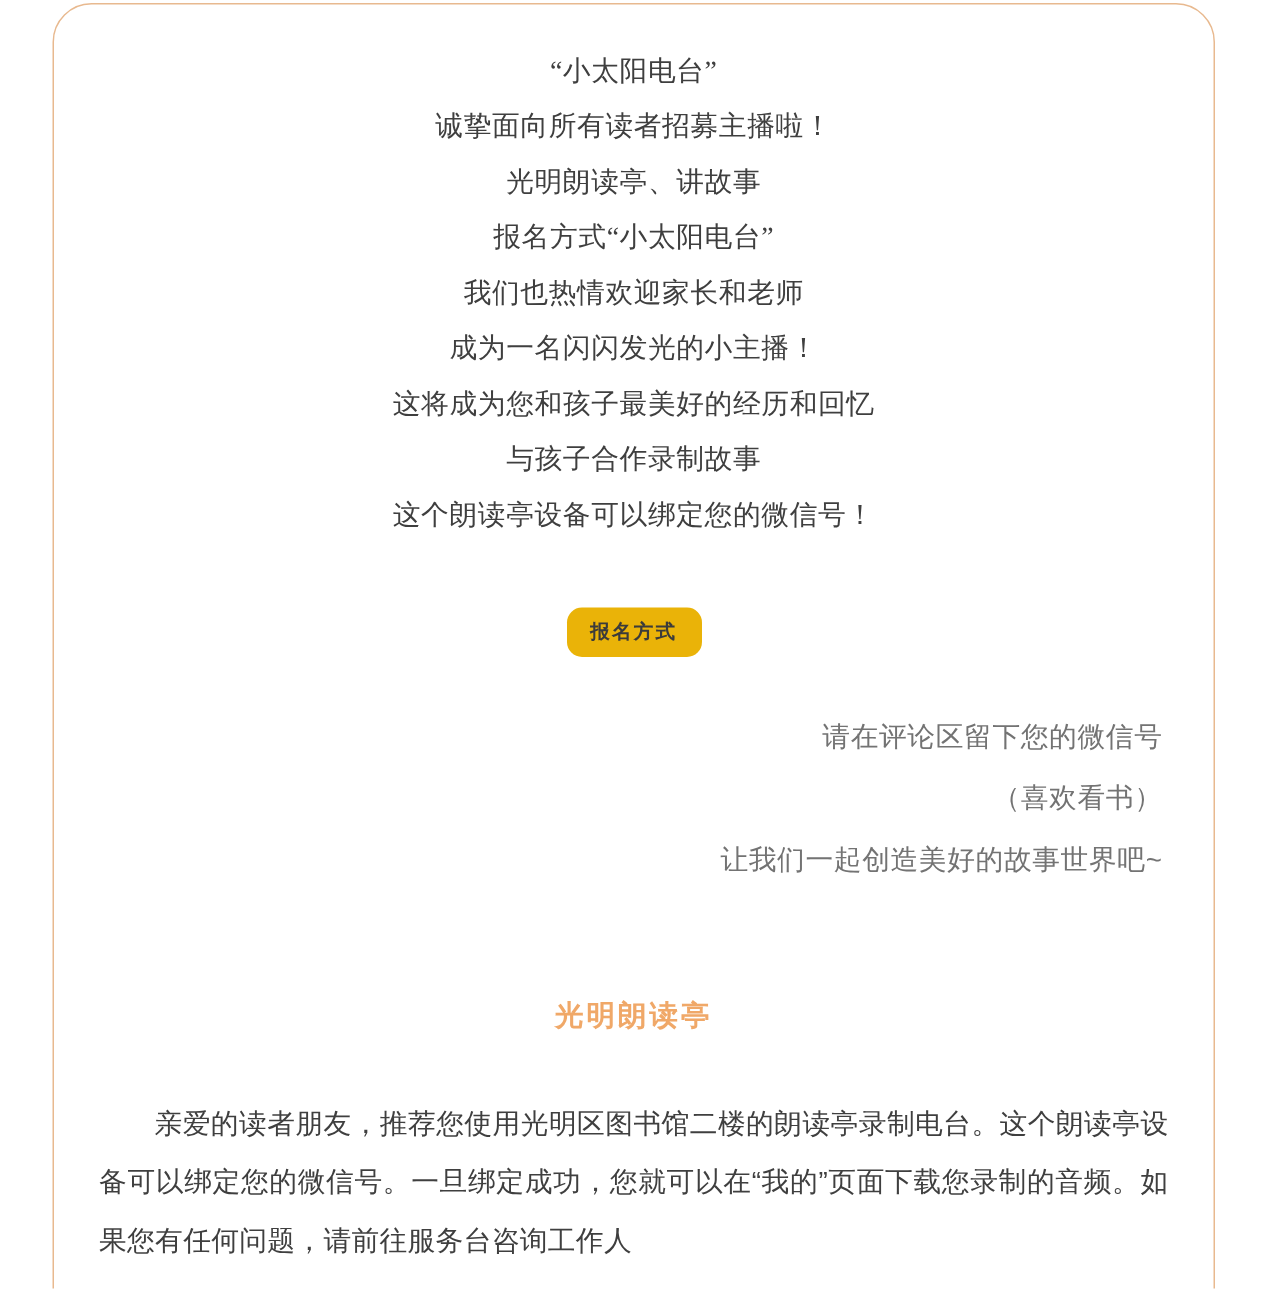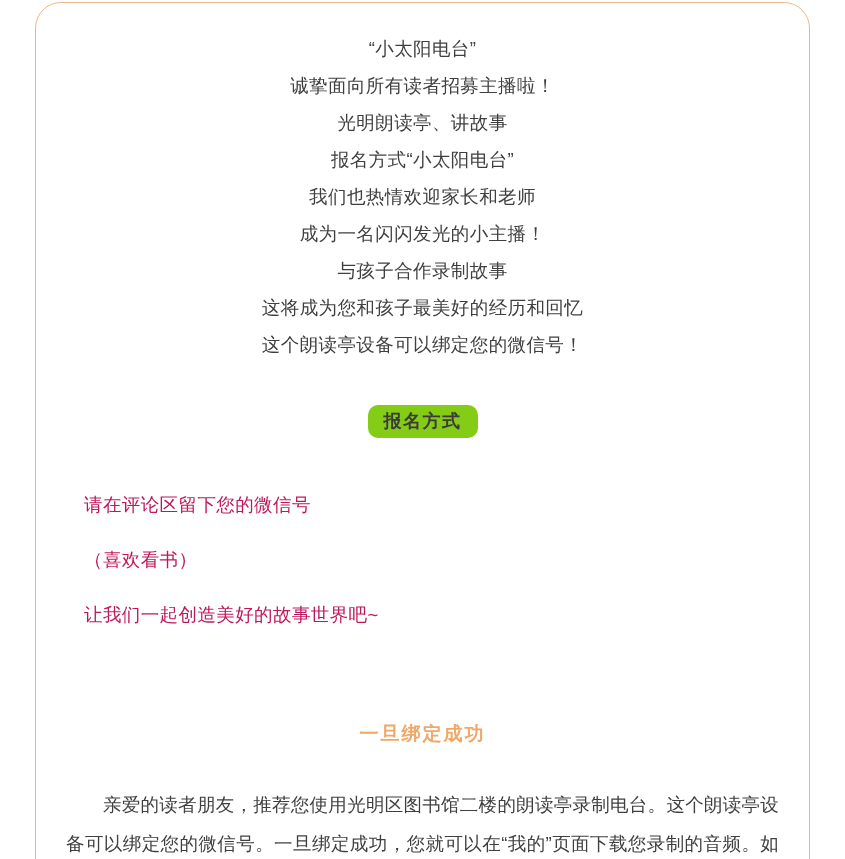--- a/index.html
+++ b/index.html
@@ -34,54 +34,55 @@
     pointer-events: none;
   }
   .content {
     position: relative;
     padding: 0 66px;
     box-sizing: border-box;
     width: 845px;
   }
   .lead {
     margin-top: 30px;
+    font-family: Liberation Serif, serif;
   }
   .lead p {
     margin: 0;
     text-align: center;
     font-size: 18.5px;
     line-height: 37px;
     color: #3f3f3f;
     letter-spacing: 0.4px;
   }
   .section-gap-1 { height: 42px; }
   .section-gap-2 { height: 30px; }
   .section-gap-3 { height: 70px; }
   .section-gap-4 { height: 38px; }
 
   .badge-wrap {
     text-align: center;
   }
   .badge {
     display: inline-block;
-    font-size: 18px;
+    font-size: 13px;
     font-weight: bold;
     color: #3b3b3b;
     letter-spacing: 1.5px;
-    background: #84cc16;
+    background: #eab308;
     border-radius: 10px;
     padding: 4px 16px 5px 16px;
     line-height: 24px;
   }
   .signup p {
-    margin: 18px;
-    text-align: left;
+    margin: 4px;
+    text-align: right;
     font-size: 18.5px;
     line-height: 37px;
-    color: #be185d;
+    color: #737373;
     letter-spacing: 0.4px;
   }
   .heading-wrap {
     text-align: center;
   }
   .heading {
     display: inline-block;
     font-size: 19px;
     font-weight: bold;
     color: #f0a868;
@@ -108,43 +109,43 @@
 
   <div class="content">
 
     <div class="lead">
       <p>“小太阳电台”</p>
       <p>诚挚面向所有读者招募主播啦！</p>
       <p>光明朗读亭、讲故事</p>
       <p>报名方式“小太阳电台”</p>
       <p>我们也热情欢迎家长和老师</p>
       <p>成为一名闪闪发光的小主播！</p>
+      <p>这将成为您和孩子最美好的经历和回忆</p>
       <p>与孩子合作录制故事</p>
-      <p>这将成为您和孩子最美好的经历和回忆</p>
       <p>这个朗读亭设备可以绑定您的微信号！</p>
     </div>
 
     <div class="section-gap-1"></div>
 
     <div class="badge-wrap">
       <span class="badge">报名方式</span>
     </div>
 
     <div class="section-gap-2"></div>
 
     <div class="signup">
       <p>请在评论区留下您的微信号</p>
       <p>（喜欢看书）</p>
       <p>让我们一起创造美好的故事世界吧~</p>
     </div>
 
     <div class="section-gap-3"></div>
 
     <div class="heading-wrap">
-      <span class="heading">一旦绑定成功</span>
+      <span class="heading">光明朗读亭</span>
     </div>
 
     <div class="section-gap-4"></div>
 
     <p class="body-para">亲爱的读者朋友，推荐您使用光明区图书馆二楼的朗读亭录制电台。这个朗读亭设备可以绑定您的微信号。一旦绑定成功，您就可以在“我的”页面下载您录制的音频。如果您有任何问题，请前往服务台咨询工作人</p>
 
   </div>
 </div>
 
 </body></html>

